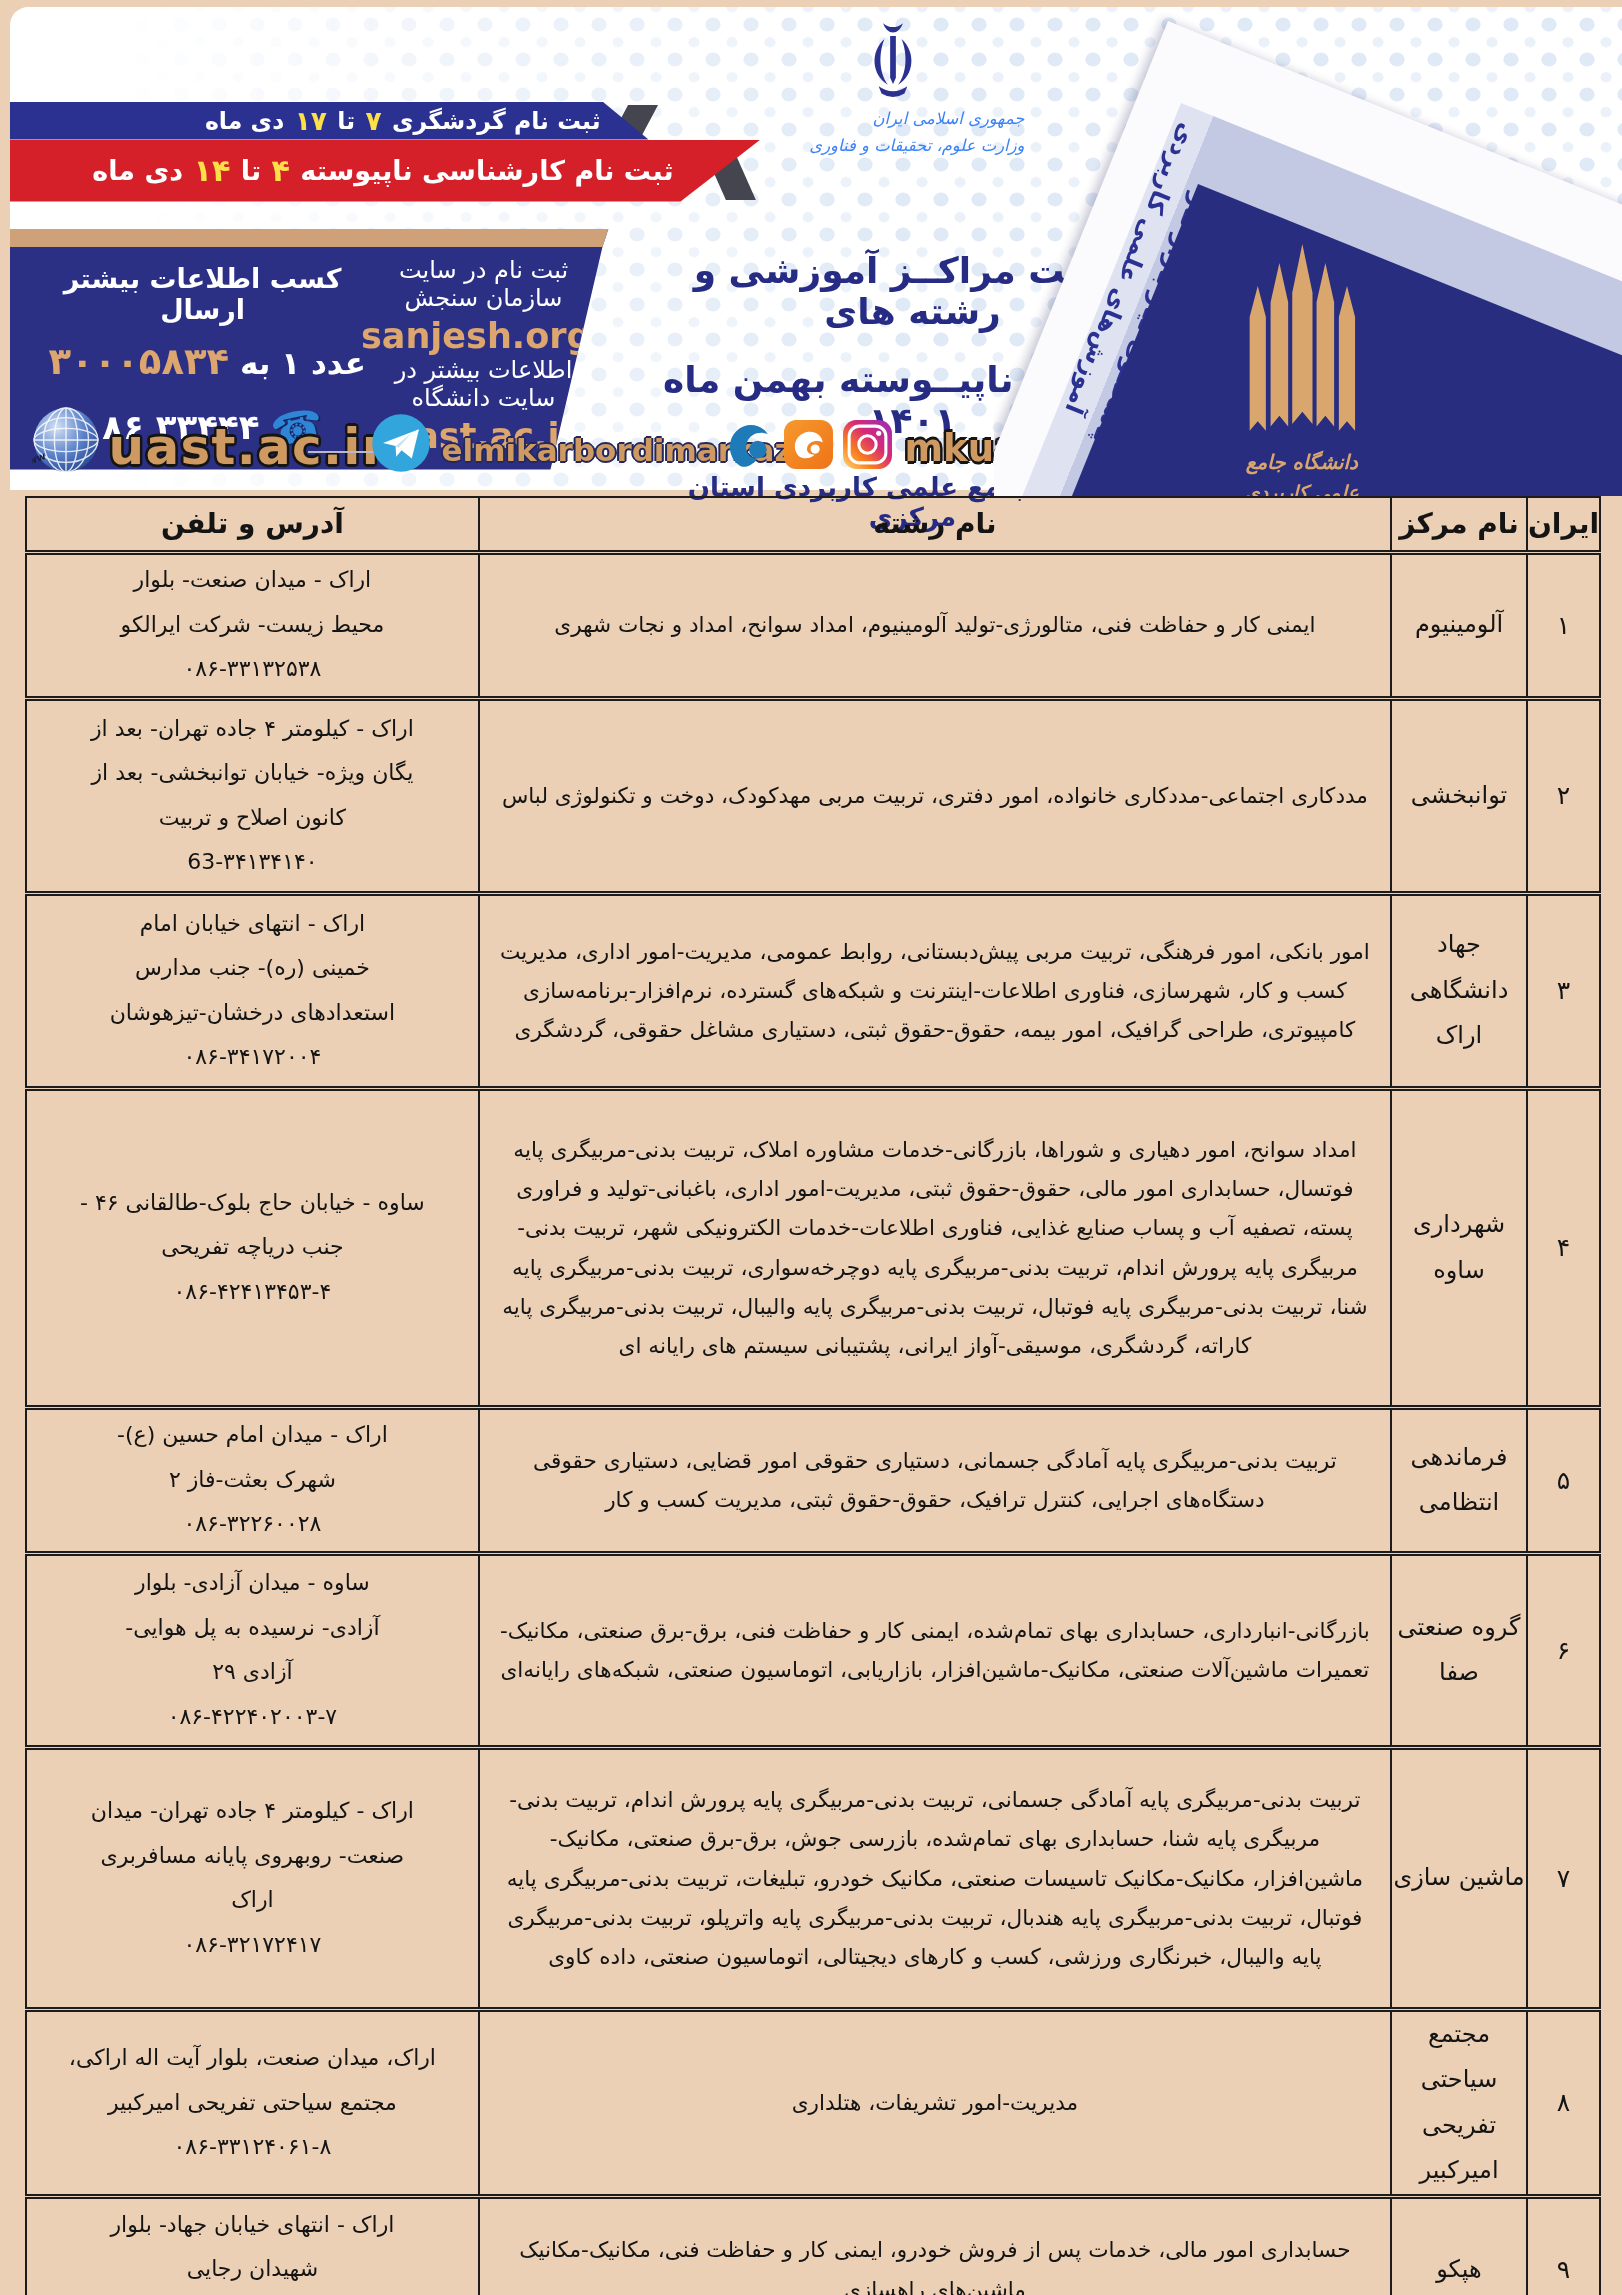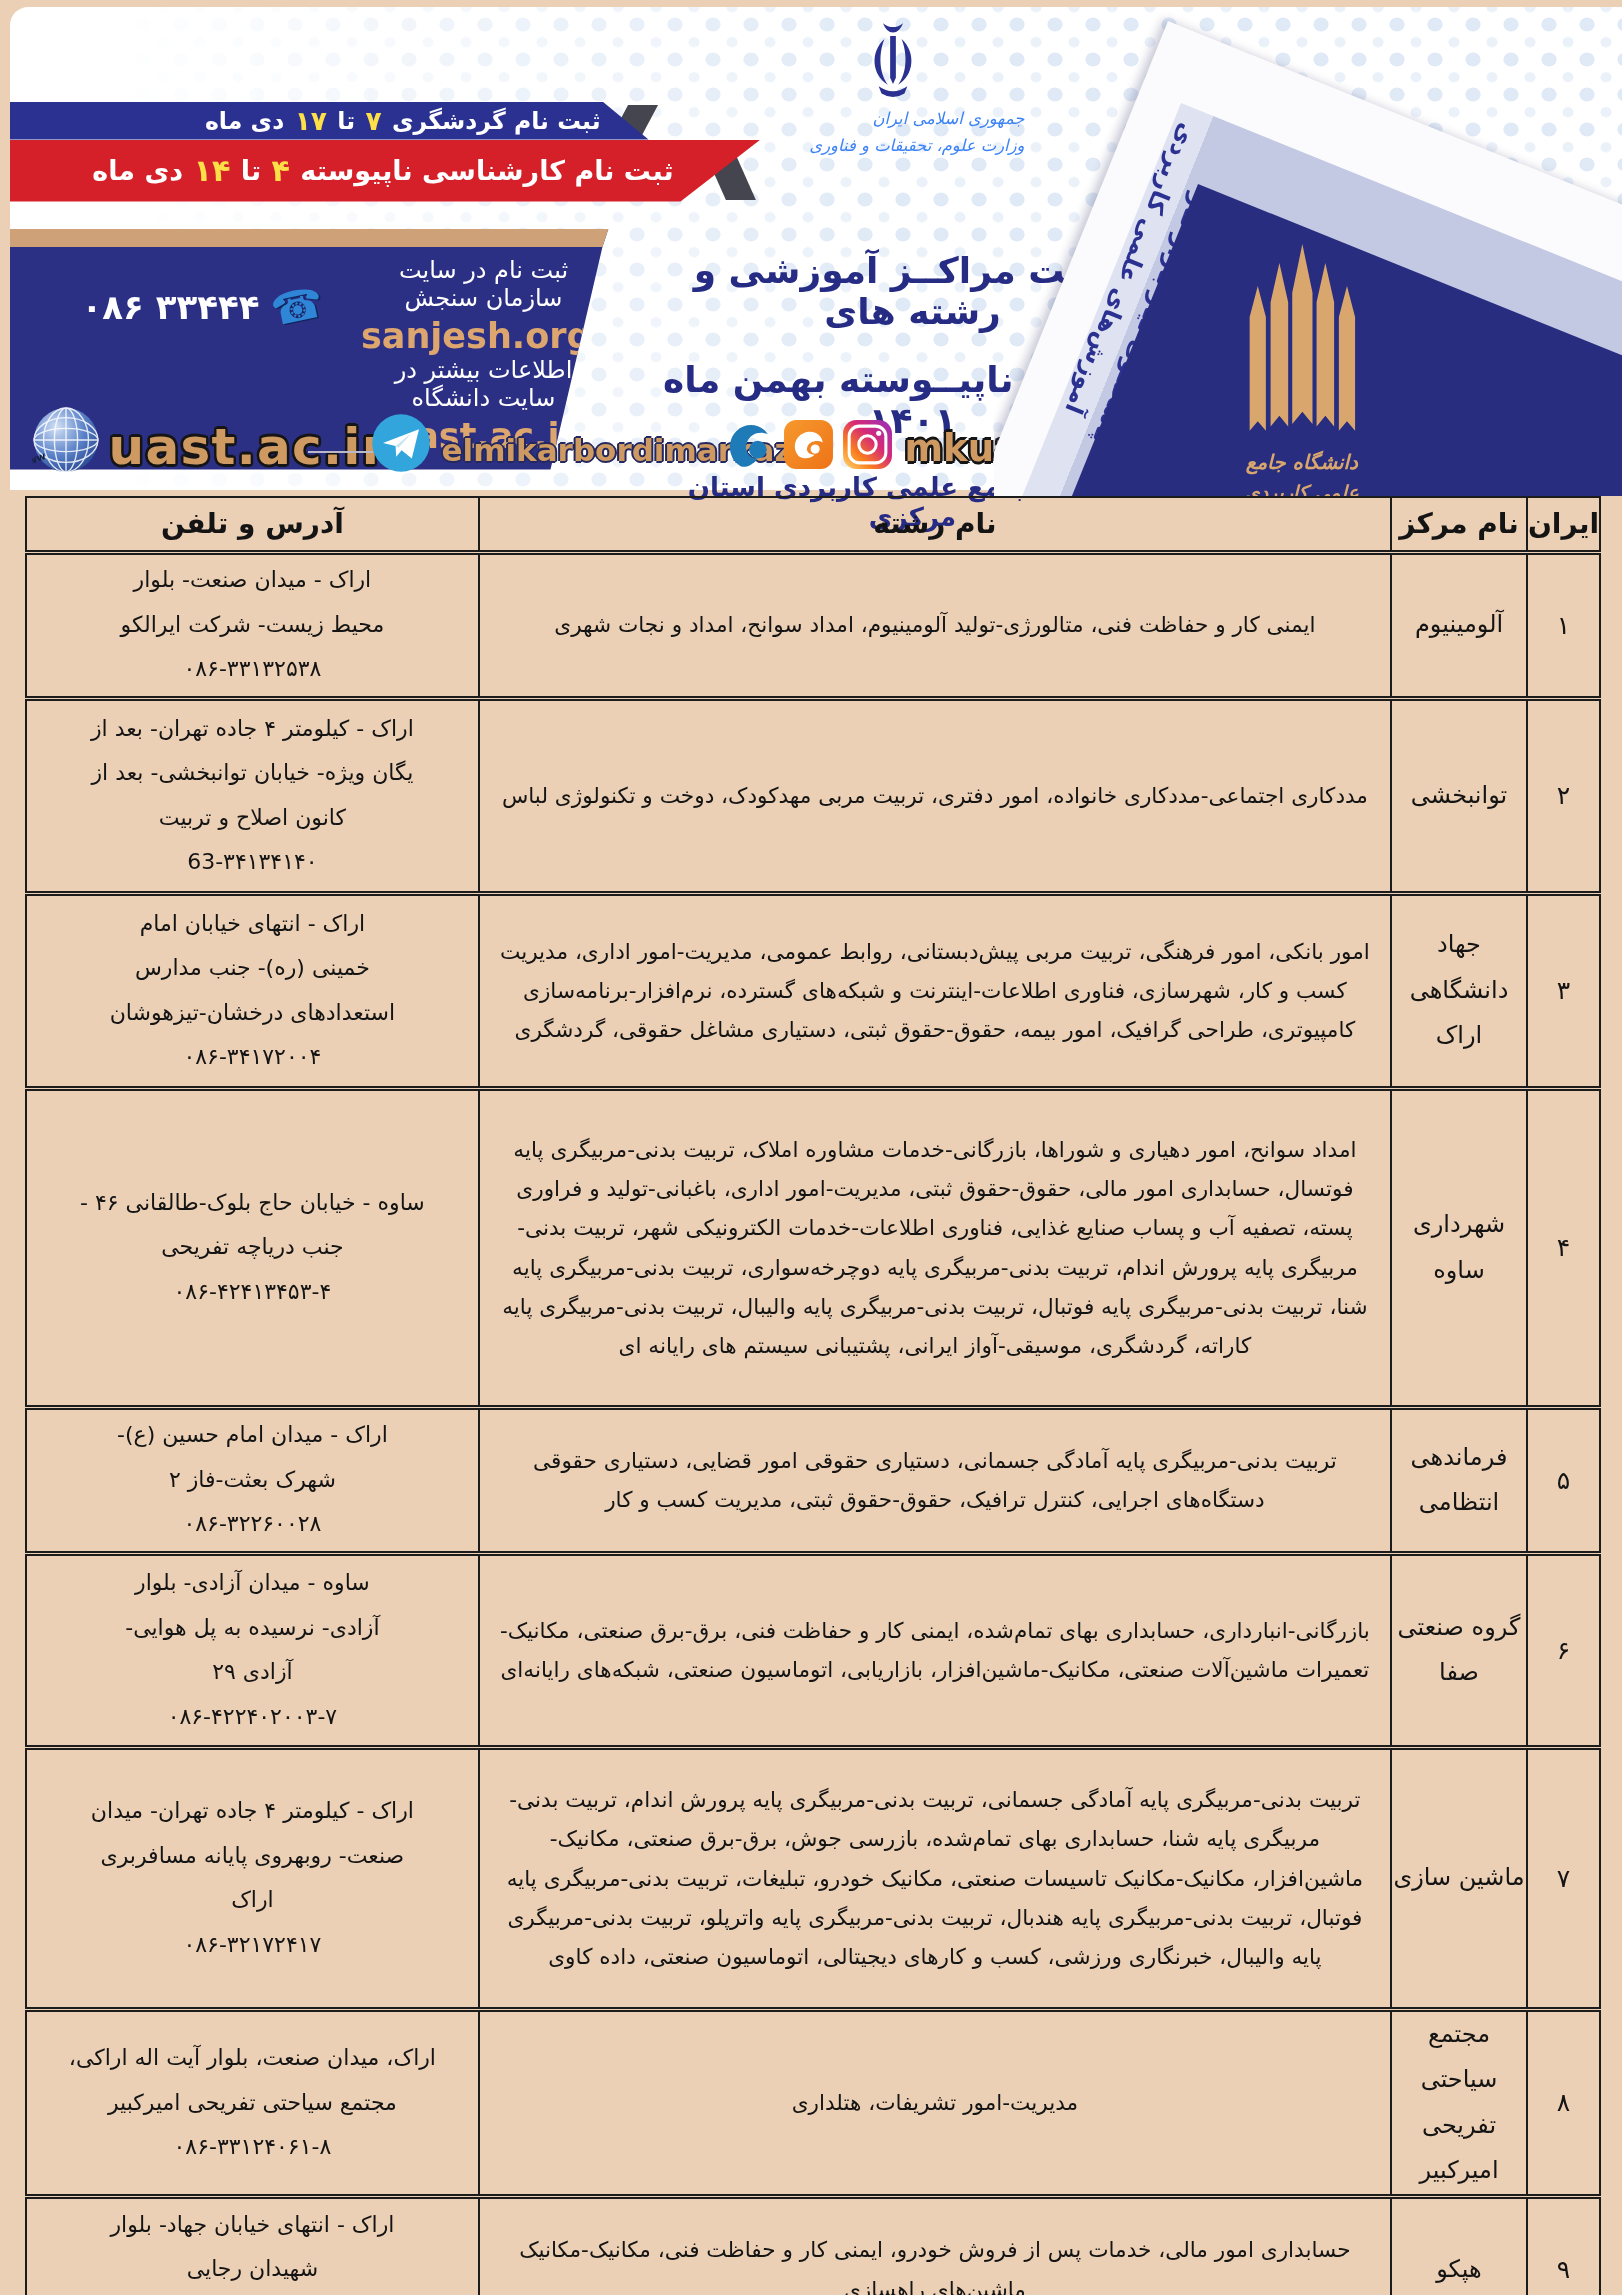--- a/index.html
+++ b/index.html
@@ -126,20 +126,25 @@
 
     <div class="title-block">
       <div class="title-l1">لیست مراکــز آموزشی و رشته های</div>
       <div class="title-l2">کاردانی ناپیــوسته بهمن ماه ۱۴۰۱</div>
       <div class="title-l3">دانشگاه جامع علمی کاربردی استان مرکزی</div>
     </div>
 
     <div class="left-panel">
       <div class="strip"></div>
       <div class="contact-col">
+        <div class="contact-l1">کسب اطلاعات بیشتر ارسال</div>
+        <div class="contact-l2">
+          <span>عدد ۱ به</span>
+          <span class="sms">۳۰۰۰۵۸۳۴</span>
+        </div>
         <div class="contact-l3">
           <span class="phone-glyph">☎</span>
           <span>⁦۰۸۶ ۳۳۴۴۴⁩</span>
         </div>
       </div>
       <div class="sanjesh-col">
         <div class="sanjesh-l">ثبت نام در سایت سازمان سنجش</div>
         <div class="site-gold">sanjesh.org</div>
         <div class="sanjesh-l mt26">اطلاعات بیشتر در سایت دانشگاه</div>
         <div class="site-gold">uast.ac.ir</div>

